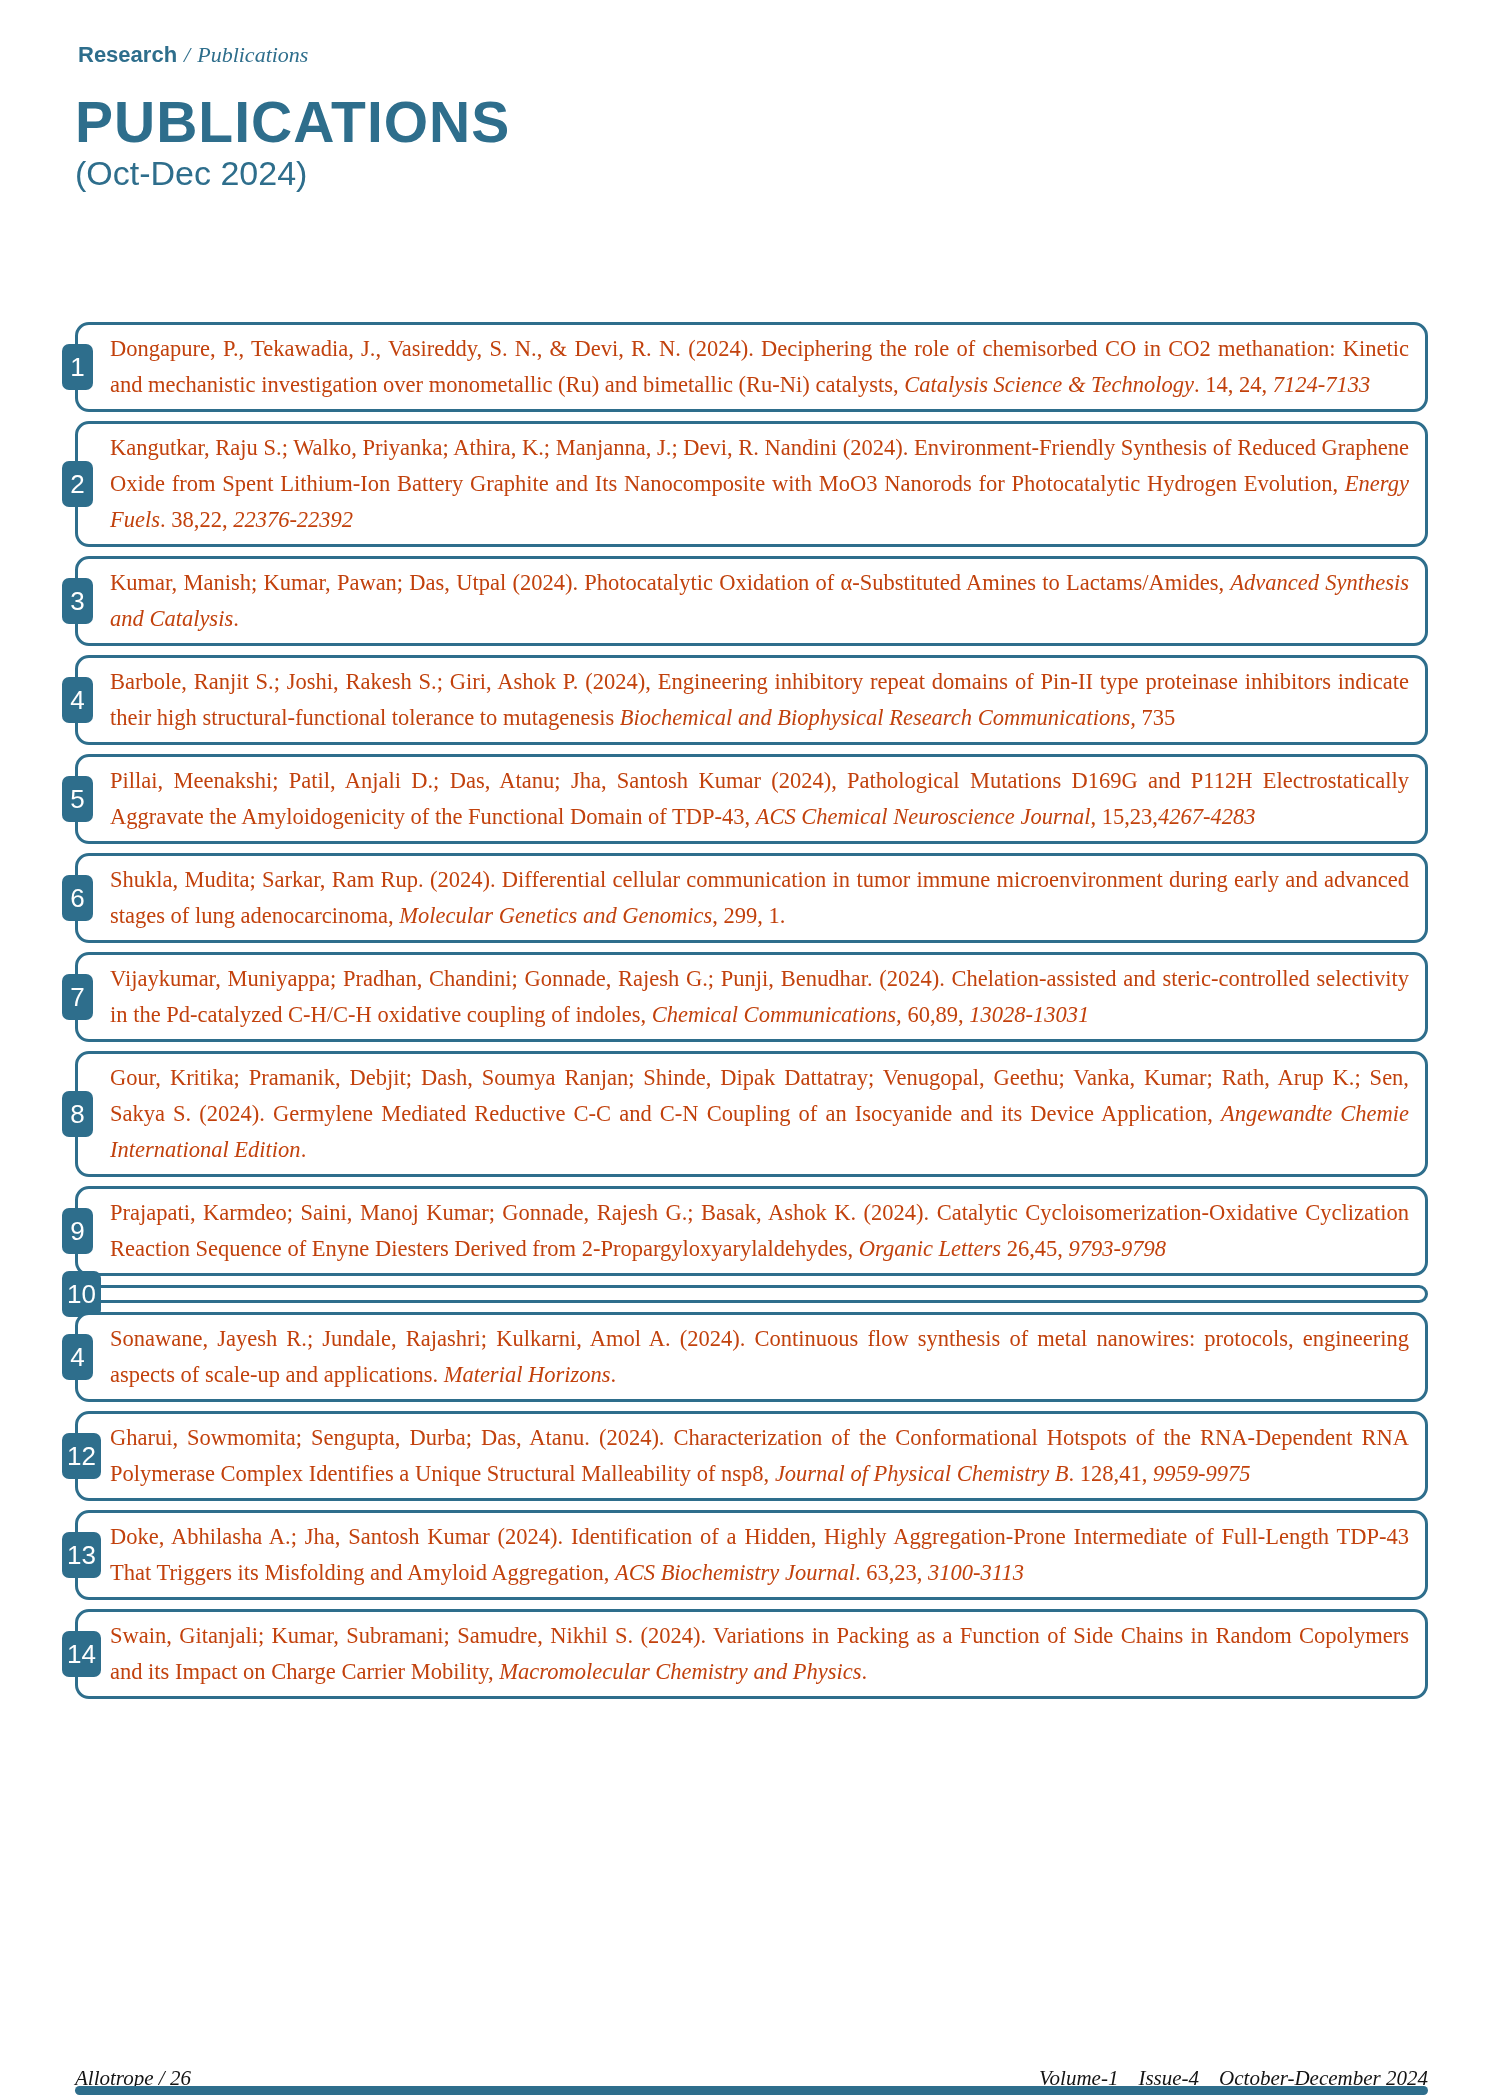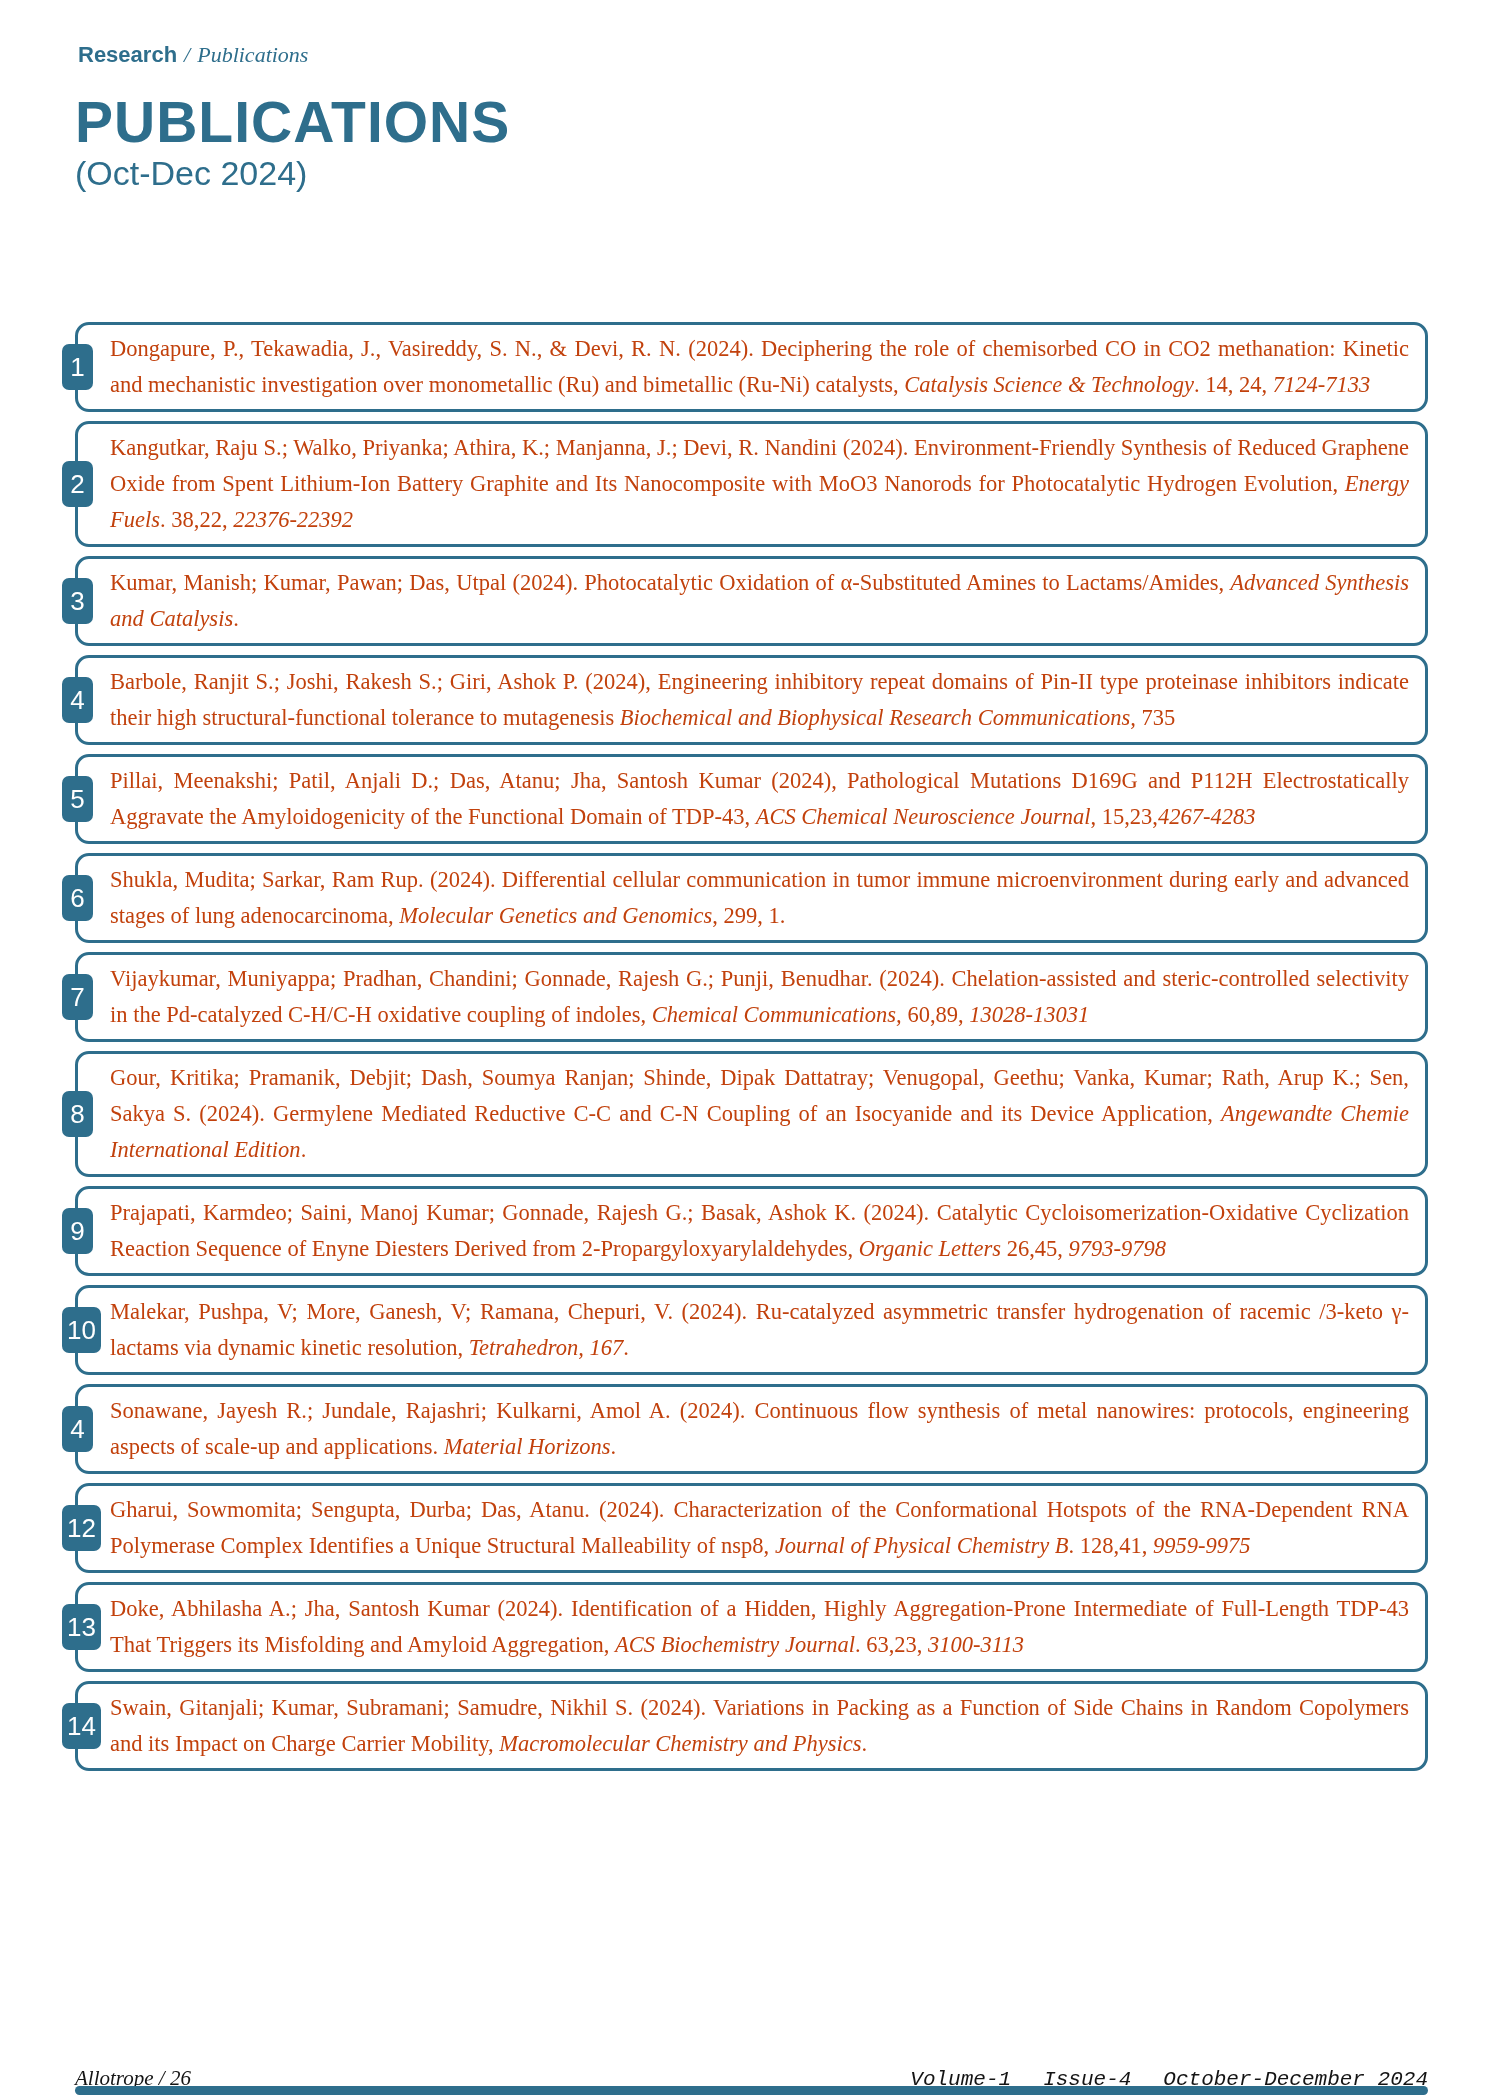--- a/index.html
+++ b/index.html
@@ -51,21 +51,21 @@
   .citation {
     font-size: 22.5px; line-height: 36px;
     text-align: justify; text-justify: inter-word;
     color: #c2410c;
   }
   .footer {
     position: absolute; top: 2050px; left: 75px; width: 1353px;
     display: flex; justify-content: space-between; align-items: baseline;
     font-style: italic; font-size: 21px; color: #141414; margin-top: 16px;
   }
-  .footer-issue-group { display: flex; gap: 32px; font-family: Liberation Mono, monospace; }
+  .footer-issue-group { display: flex; gap: 20px; }
   .footer-rule {
     position: absolute; top: 2086px; left: 75px; width: 1353px; height: 9px;
     background: var(--accent); border-radius: 5px;
   }
 </style>
 </head>
 <body>
 
 <div class="breadcrumb">
   <span class="crumb-section">Research</span><span class="crumb-sep">/</span><span class="crumb-page">Publications</span>
@@ -106,21 +106,20 @@
     <div class="entry">
       <span class="badge">8</span>
       <p class="citation"><span>Gour, Kritika; Pramanik, Debjit; Dash, Soumya Ranjan; Shinde, Dipak Dattatray; Venugopal, Geethu; Vanka, Kumar; Rath, Arup K.; Sen, Sakya S. (2024). Germylene Mediated Reductive C-C and C-N Coupling of an Isocyanide and its Device Application, </span><i>Angewandte Chemie International Edition</i><span>.</span></p>
     </div>
     <div class="entry">
       <span class="badge">9</span>
       <p class="citation"><span>Prajapati, Karmdeo; Saini, Manoj Kumar; Gonnade, Rajesh G.; Basak, Ashok K. (2024). Catalytic Cycloisomerization-Oxidative Cyclization Reaction Sequence of Enyne Diesters Derived from 2-Propargyloxyarylaldehydes, </span><i>Organic Letters</i><span> 26,45, </span><i>9793-9798</i></p>
     </div>
     <div class="entry">
       <span class="badge">10</span>
-      <p class="citation"><span>Malekar, Pushpa, V; More, Ganesh, V; Ramana, Chepuri, V. (2024). Ru-catalyzed asymmetric transfer hydrogenation of racemic /3-keto γ-lactams via dynamic kinetic resolution, </span><i>Tetrahedron, 167</i><span>.</span></p>
     </div>
     <div class="entry">
       <span class="badge">4</span>
       <p class="citation"><span>Sonawane, Jayesh R.; Jundale, Rajashri; Kulkarni, Amol A. (2024). Continuous flow synthesis of metal nanowires: protocols, engineering aspects of scale-up and applications. </span><i>Material Horizons</i><span>.</span></p>
     </div>
     <div class="entry">
       <span class="badge">12</span>
       <p class="citation"><span>Gharui, Sowmomita; Sengupta, Durba; Das, Atanu. (2024). Characterization of the Conformational Hotspots of the RNA-Dependent RNA Polymerase Complex Identifies a Unique Structural Malleability of nsp8, </span><i>Journal of Physical Chemistry B</i><span>. 128,41, </span><i>9959-9975</i></p>
     </div>
     <div class="entry">

